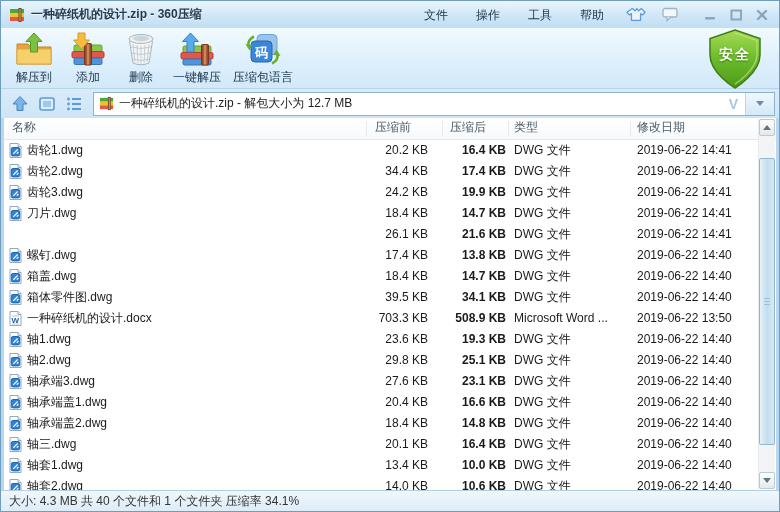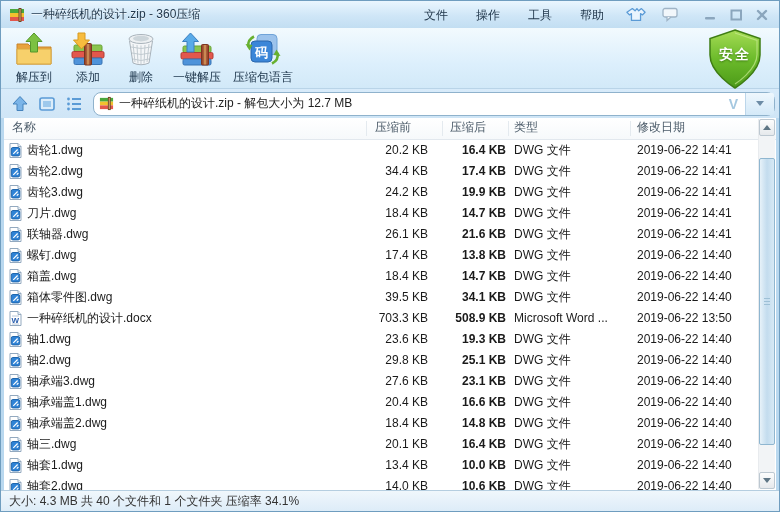--- a/index.html
+++ b/index.html
@@ -12,21 +12,21 @@
   }
   #frame{position:absolute;inset:0;border:1px solid #6f9dbf;box-sizing:border-box;pointer-events:none;}
 
   
   #titlebar{
     position:absolute;left:1px;top:1px;right:1px;height:27px;
     background:linear-gradient(#eaf6fe,#cfe6f7 55%,#c2def2);
     display:flex;align-items:center;
   }
   #app-icon{margin:0 6px 0 8px;display:flex;}
-  #window-title{color:#23394d;text-shadow:0 1px 0 rgba(255,255,255,.75);white-space:nowrap;}
+  #window-title{color:#23394d;text-shadow:0 1px 0 rgba(255,255,255,.75);white-space:nowrap;font-weight:bold;}
   #title-spacer{flex:1;}
   .menu-item{padding:0 14px;line-height:26px;color:#23394d;cursor:default;}
   .tb-icon-btn{padding:2px 8px;display:flex;align-items:center;}
   #win-controls{display:flex;align-items:flex-start;margin-left:10px;margin-right:4px;}
   .win-btn{width:26px;height:18px;display:flex;align-items:center;justify-content:center;border-radius:3px;}
 
   
   #toolbar{
     position:absolute;left:1px;top:28px;right:1px;height:61px;
     background:linear-gradient(#f2fafe,#dcefFC 60%,#d2e9f8);
@@ -51,21 +51,21 @@
   
   #addressbar{
     position:absolute;left:1px;top:89px;right:1px;height:29px;
     background:linear-gradient(#d8ebfa,#cfe5f6);
     display:flex;align-items:center;
   }
   .addr-icon{width:26px;height:24px;display:flex;align-items:center;justify-content:center;border-radius:3px;}
   #addr-icons{display:flex;margin-left:6px;gap:1px;}
   #combo{
     flex:1;height:22px;margin:0 4px 0 6px;
-    background:#fff;border:1px solid #8fb2cc;border-radius:8px;
+    background:#fff;border:1px solid #8fb2cc;border-radius:0;
     display:flex;align-items:center;position:relative;
   }
   #combo-text{margin-left:5px;white-space:nowrap;color:#222;}
   #combo .cicon{margin-left:5px;display:flex;}
   #combo-v{position:absolute;right:36px;color:#a5c8e0;font-size:14px;font-weight:bold;}
   #combo-drop{
     position:absolute;right:0;top:0;bottom:0;width:28px;
     border-left:1px solid #bcd6ea;border-radius:0 2px 2px 0;
     background:linear-gradient(#eef7fd,#d4e9f8);
     display:flex;align-items:center;justify-content:center;
@@ -366,31 +366,20 @@
             </svg>
           </span>
           <span class="ntext">刀片.dwg</span>
         </span>
         <span class="cell c-before">18.4 KB</span>
         <span class="cell c-after">14.7 KB</span>
         <span class="cell c-type">DWG 文件</span>
         <span class="cell c-date">2019-06-22 14:41</span>
       </div>
       <div class="row">
-        <span class="cell c-name">
-          <span class="ficon">
-            <svg width="13" height="15" viewBox="0 0 13 15">
-              <path d="M1,0.5 H9 L12,3.5 V14.5 H1 Z" fill="#ffffff" stroke="#93a9bf"></path>
-              <path d="M9,0.5 V3.5 H12" fill="#e9f1f8" stroke="#93a9bf"></path>
-              <rect x="2.3" y="4.5" width="8.4" height="8.4" rx="1.5" fill="#2f83d6" stroke="#1f66ad"></rect>
-              <path d="M4.3,10.8 L8.6,6.5 M7.8,10.6 L9.4,9" stroke="#ffffff" stroke-width="1.2" fill="none"></path>
-            </svg>
-          </span>
-          <span class="ntext">联轴器.dwg</span>
-        </span>
         <span class="cell c-before">26.1 KB</span>
         <span class="cell c-after">21.6 KB</span>
         <span class="cell c-type">DWG 文件</span>
         <span class="cell c-date">2019-06-22 14:41</span>
       </div>
       <div class="row">
         <span class="cell c-name">
           <span class="ficon">
             <svg width="13" height="15" viewBox="0 0 13 15">
               <path d="M1,0.5 H9 L12,3.5 V14.5 H1 Z" fill="#ffffff" stroke="#93a9bf"></path>

